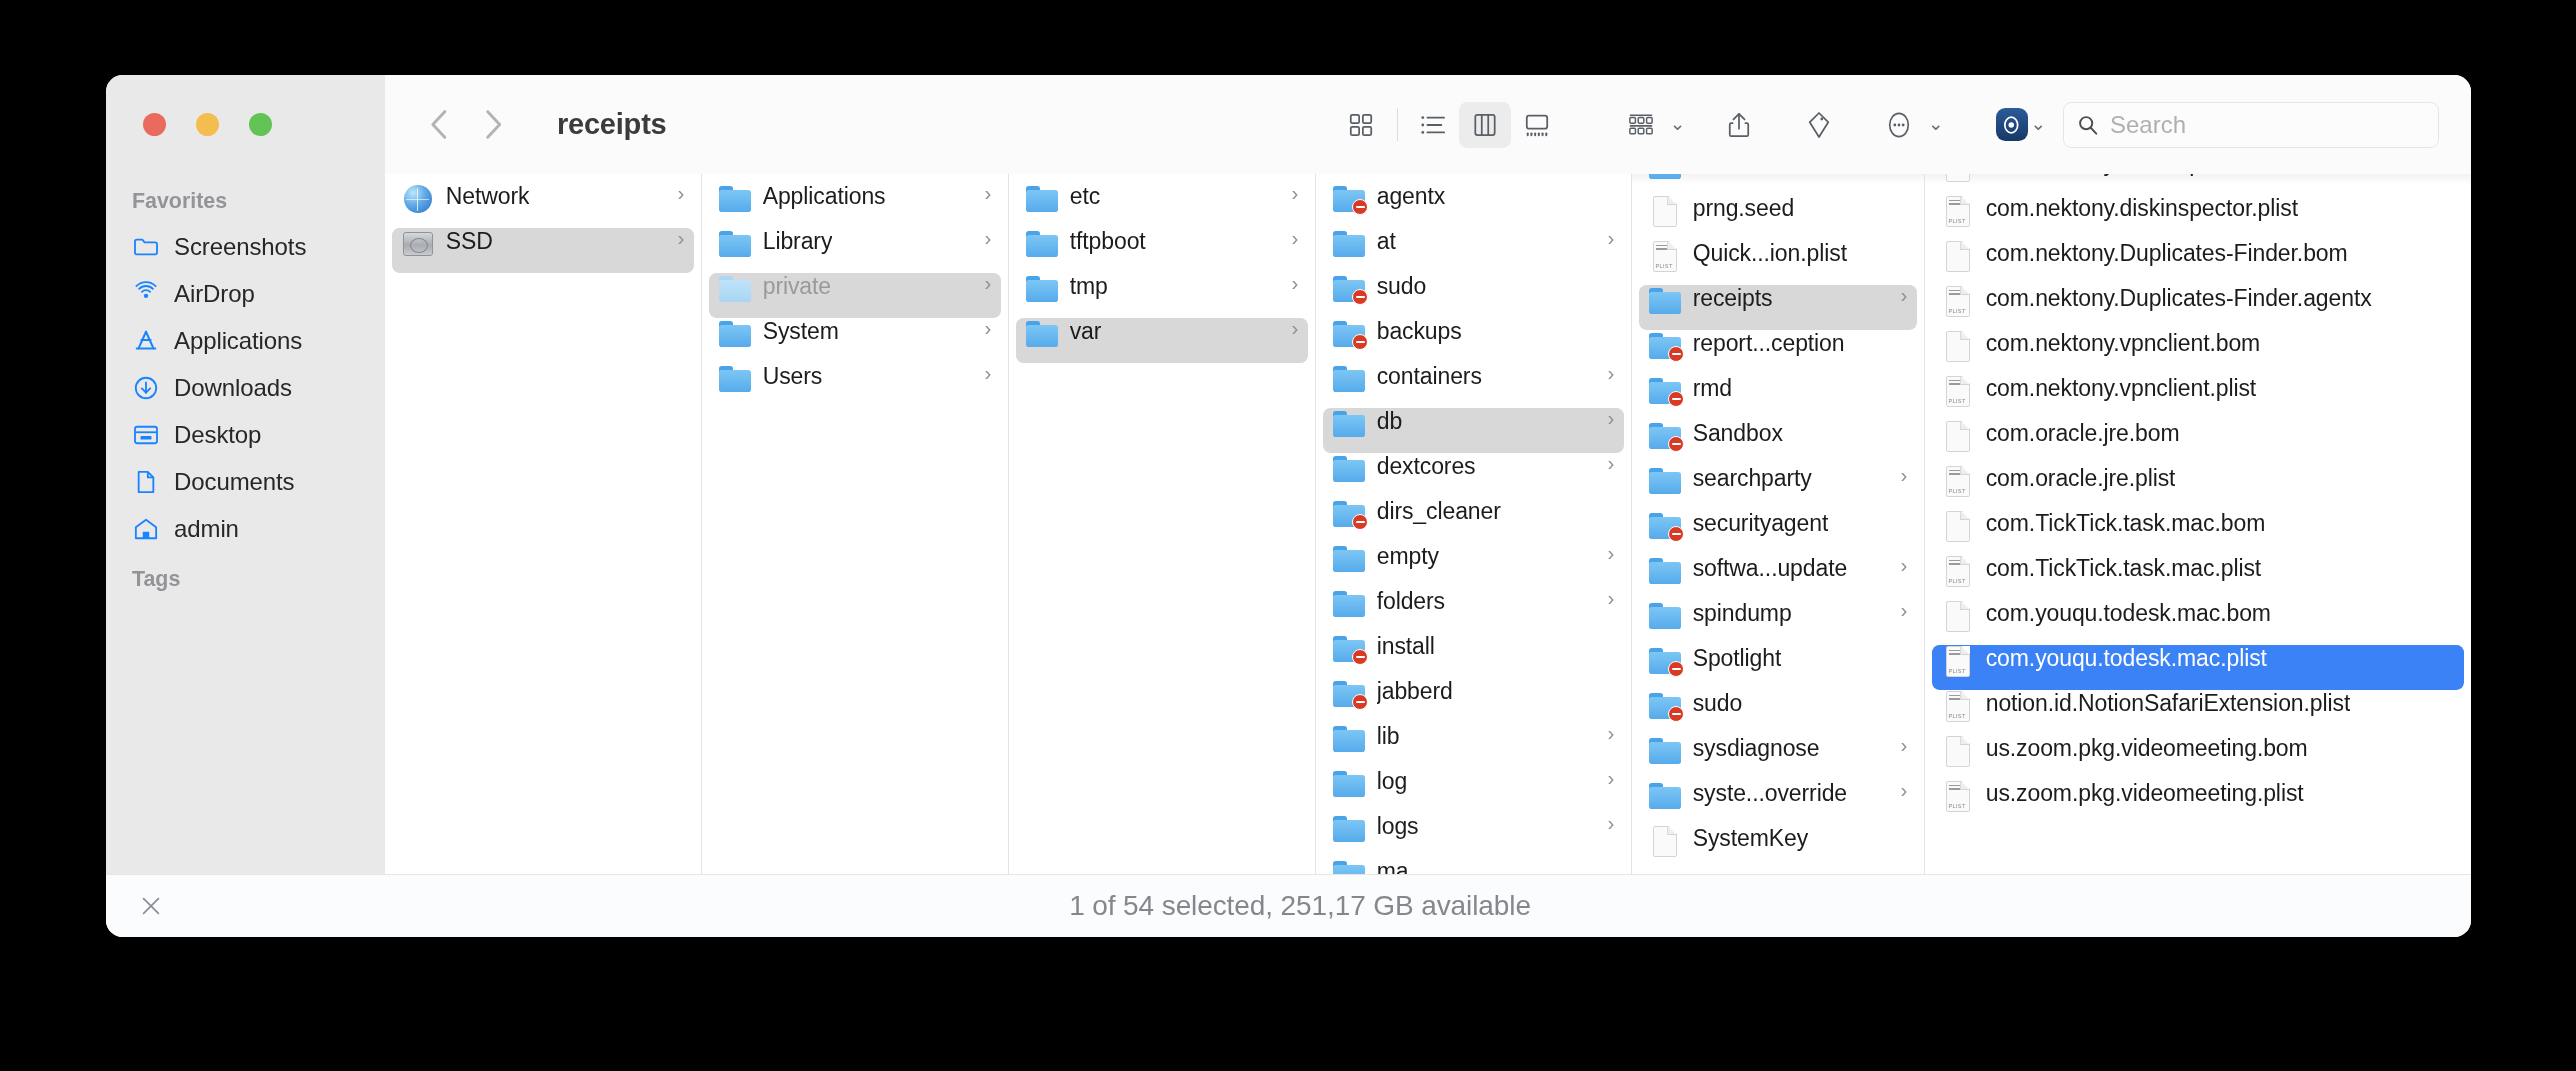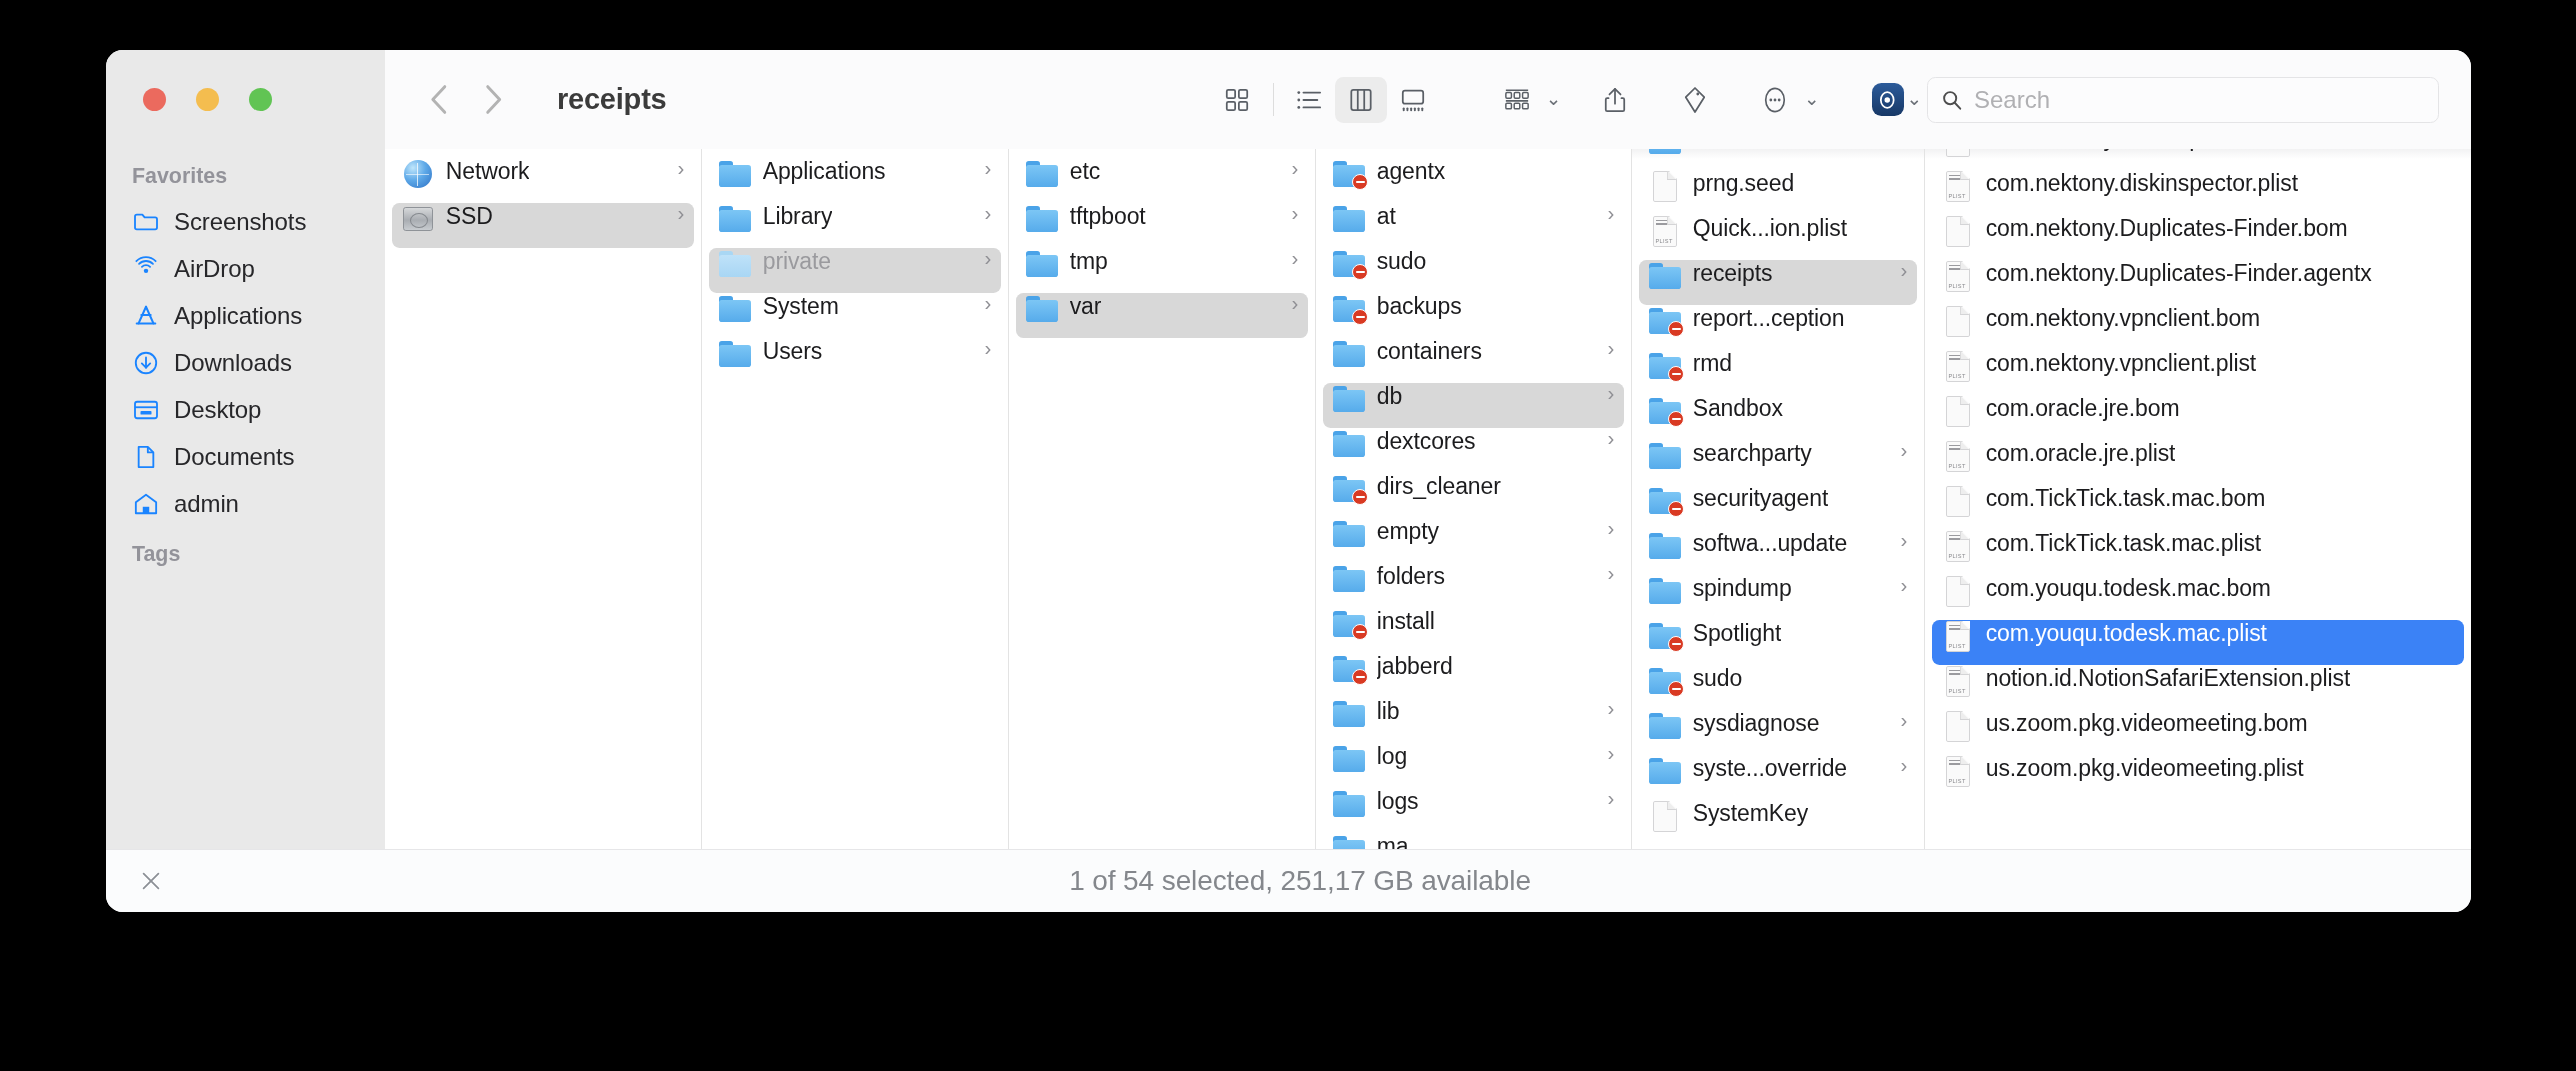--- a/index.html
+++ b/index.html
@@ -4,21 +4,21 @@
 <style>
   * { box-sizing: border-box; margin: 0; padding: 0; }
   html, body {
     width: 2576px; height: 1071px;
     background: #000;
     font-family: "Liberation Sans", sans-serif;
     overflow: hidden;
   }
   #window {
     position: absolute;
-    left: 106px; top: 50px;
+    left: 106px; top: 75px;
     width: 2365px; height: 862px;
     border-radius: 16.7px;
     overflow: hidden;
     background: #ffffff;
     box-shadow: 0 18.6px 56px rgba(0,0,0,0.5);
     display: flex;
     flex-direction: column;
   }
   
   .top-row { display: flex; height: 99px; flex: 0 0 99px; }
@@ -67,27 +67,27 @@
   .tb-caret { color: #6b7077; margin-left: 2.8px; font-size: 18.6px; line-height: 1; }
   .tb-combo { display:flex; align-items:center; }
   .gap-lg { width: 52px; }
   .gap-md { width: 28px; }
   .eye-badge {
     width: 32px; height: 33px; border-radius: 9.3px;
     background: linear-gradient(180deg,#2c5b9a 0%,#173866 100%);
     display:flex; align-items:center; justify-content:center;
   }
   .search-box {
-    width: 512px; height: 46px;
+    width: 376px; height: 46px;
     border: 0.9px solid #e4e4e6;
     border-radius: 8.4px;
     background: #fcfcfd;
     display: flex; align-items: center;
     padding: 4px 13px;
-    margin-left: 5px;
+    margin-left: 17px;
   }
   .search-box .mag { color: #4e4e4e; display:flex; }
   .search-ph { color: #b0b0b3; font-size: 24px; margin-left: 11px; }
 
   
   .body-row { display: flex; flex: 1; min-height: 0; }
   .sidebar {
     width: 279px; flex: 0 0 279px;
     background: #e9e9e9;
     padding: 0 13px;

